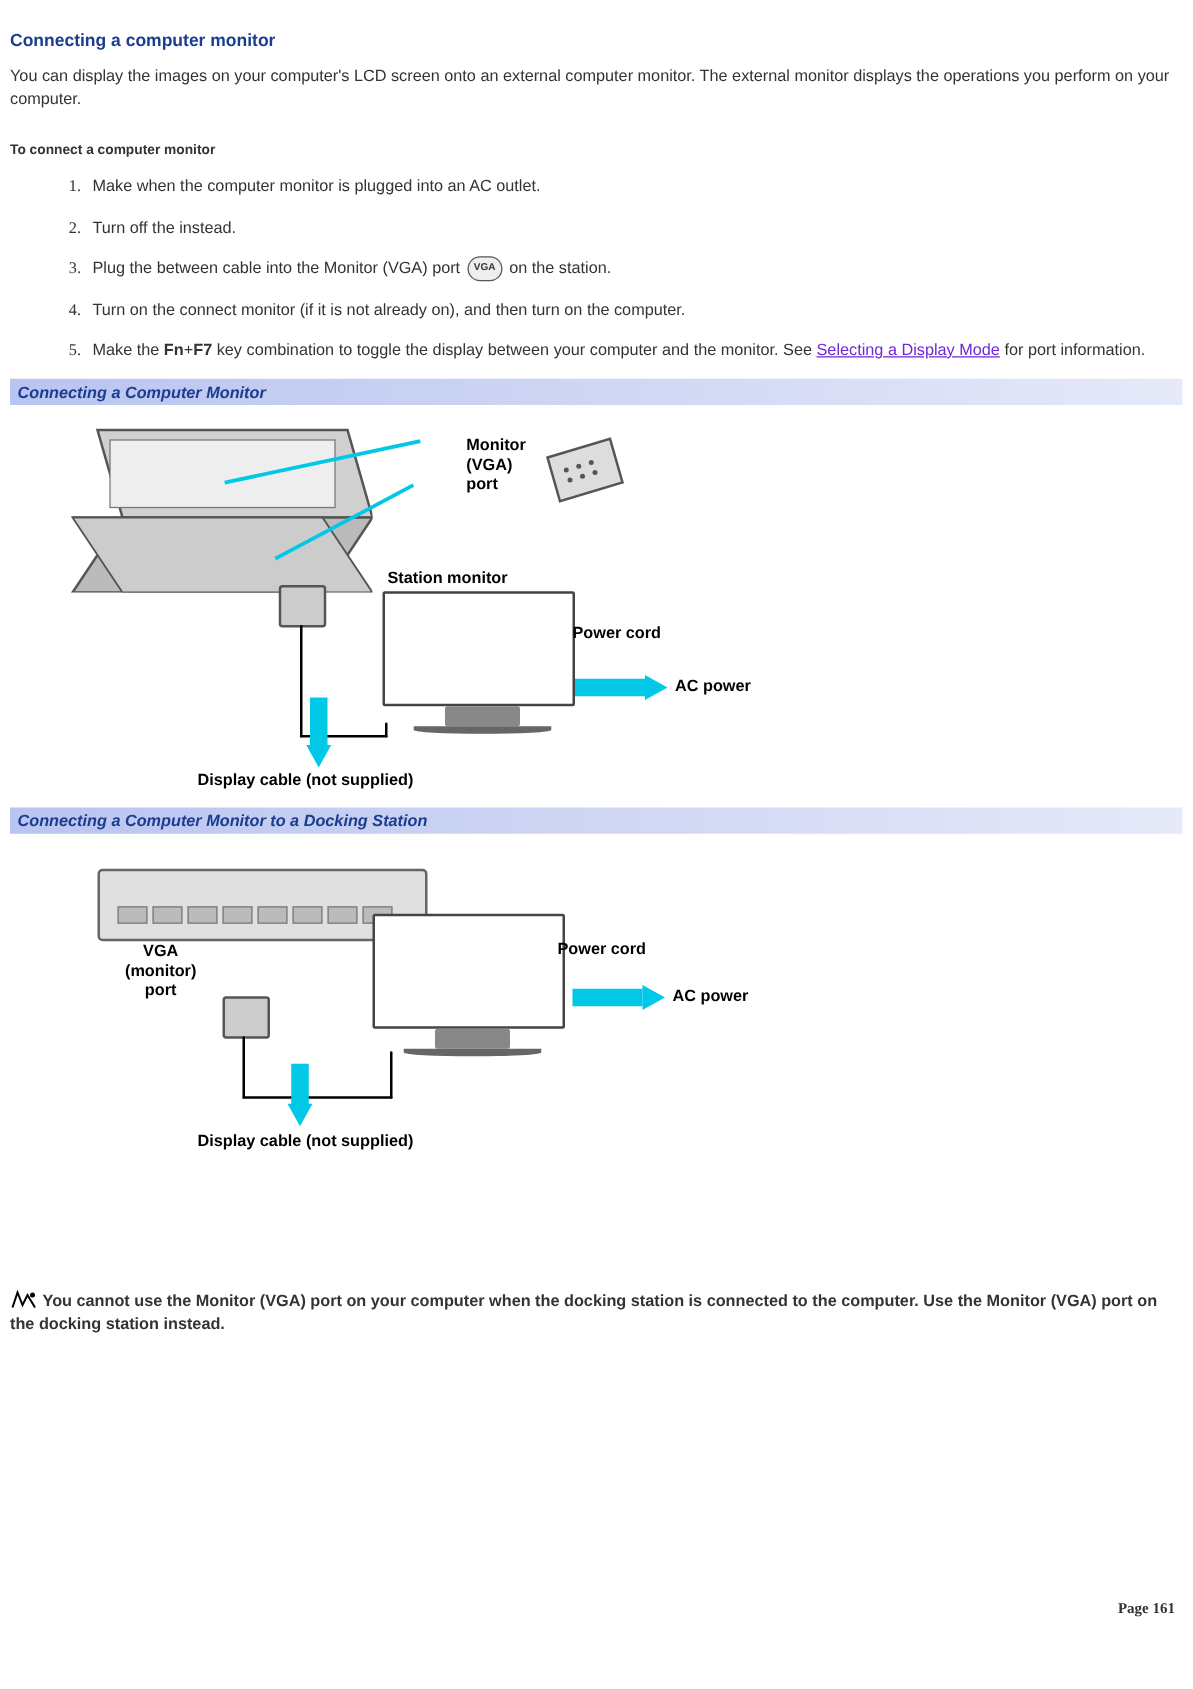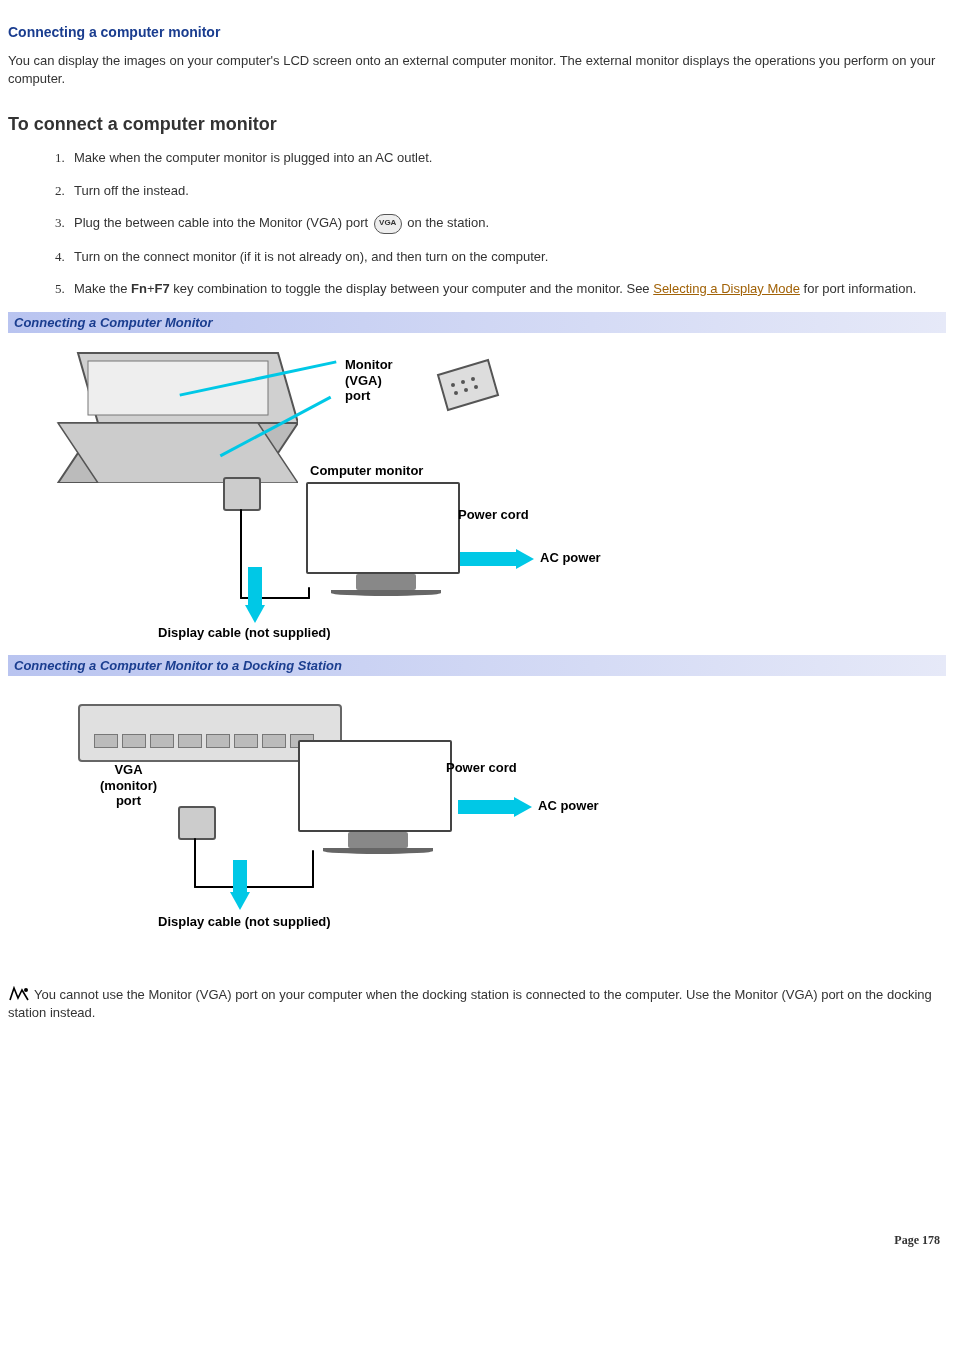--- a/index.html
+++ b/index.html
@@ -13,39 +13,39 @@
     background: #fff;
   }
   h2.section-title {
     color: #1a3d8f;
     font-size: 14px;
     font-weight: bold;
     margin: 16px 0 12px 0;
   }
   p { margin: 10px 0; line-height: 1.4; }
   h4.sub-title {
-    font-size: 18px;
+    font-size: 11px;
     font-weight: bold;
     margin: 26px 0 10px 0;
   }
   ol.steps {
     margin: 0 0 10px 0;
     padding-left: 60px;
   }
   ol.steps li {
     margin: 14px 0;
     padding-left: 6px;
     line-height: 1.4;
     font-family: Verdana, Geneva, sans-serif;
   }
   ol.steps li::marker {
     font-family: "Times New Roman", serif;
     font-size: 13px;
   }
-  a.doc-link { color: #a16207; }
+  a.doc-link { color: #6d28d9; }
   .vga-icon {
     display: inline-block;
     vertical-align: middle;
     width: 26px; height: 18px;
     border: 1.5px solid #555;
     border-radius: 10px;
     font-size: 8px;
     line-height: 16px;
     text-align: center;
     font-weight: bold;
@@ -191,42 +191,42 @@
 
   <svg class="laptop" viewBox="0 0 250 140">
     <polygon points="30,10 230,10 250,80 50,80" fill="#d0d0d0" stroke="#555" stroke-width="2"></polygon>
     <polygon points="10,80 210,80 250,80 50,80 10,140 210,140 250,80" fill="#bbb" stroke="#555" stroke-width="2"></polygon>
     <polygon points="10,80 210,80 250,140 50,140" fill="#ccc" stroke="#555" stroke-width="1.5"></polygon>
     <rect x="40" y="18" width="180" height="54" fill="#eee" stroke="#777"></rect>
   </svg>
 
   <div class="arrow-cyan" style="left:170px; top:40px; width:160px; height:3px; transform:rotate(-12deg);"></div>
   <div class="arrow-cyan" style="left:205px; top:88px; width:125px; height:3px; transform:rotate(-28deg);"></div>
-  <div class="fig-label" style="left:337px; top:20px; white-space:pre;">Monitor
+  <div class="fig-label" style="left:365px; top:20px; white-space:pre;">Monitor
 (VGA)
 port</div>
 
   <svg style="position:absolute; left:420px; top:18px;" width="80" height="60">
     <polygon points="10,20 60,5 70,40 20,55" fill="#ddd" stroke="#555" stroke-width="2"></polygon>
     <circle cx="25" cy="30" r="2" fill="#555"></circle>
       <circle cx="35" cy="27" r="2" fill="#555"></circle>
       <circle cx="45" cy="24" r="2" fill="#555"></circle>
     <circle cx="28" cy="38" r="2" fill="#555"></circle>
       <circle cx="38" cy="35" r="2" fill="#555"></circle>
       <circle cx="48" cy="32" r="2" fill="#555"></circle>
   </svg>
 
   <div class="vga-plug" style="left:215px; top:140px;"></div>
 
   <div class="monitor" style="left:298px; top:145px;">
     <div class="screen"></div>
     <div class="stand"></div>
     <div class="base"></div>
   </div>
-  <div class="fig-label" style="left:302px; top:126px;">Computer monitor</div>
+  <div class="fig-label" style="left:302px; top:126px;">Station monitor</div>
   <div class="fig-label" style="left:450px; top:170px;">Power cord</div>
 
   <div class="arrow-cyan" style="left:452px; top:215px; width:56px; height:14px;"></div>
   <div class="arrow-head-right" style="left:508px; top:212px;"></div>
   <div class="fig-label" style="left:532px; top:213px;">AC power</div>
 
   <div class="wire" style="left:232px; top:172px; width:2px; height:90px; border:none; background:#000;"></div>
   <div class="wire" style="left:232px; top:260px; width:70px; height:2px; border:none; background:#000;"></div>
   <div class="wire" style="left:300px; top:250px; width:2px; height:12px; border:none; background:#000;"></div>
 
@@ -268,22 +268,22 @@
 
   <div class="wire" style="left:186px; top:158px; width:2px; height:50px; border:none; background:#000;"></div>
   <div class="wire" style="left:186px; top:206px; width:120px; height:2px; border:none; background:#000;"></div>
   <div class="wire" style="left:304px; top:170px; width:2px; height:38px; border:none; background:#000;"></div>
 
   <div class="arrow-cyan" style="left:225px; top:180px; width:14px; height:34px;"></div>
   <div class="arrow-head-down" style="left:222px; top:212px;"></div>
   <div class="fig-label" style="left:150px; top:234px;">Display cable (not supplied)</div>
 </div>
 
-<p style="margin-top:36px;">
+<p style="margin-top:91px;font-weight:bold;">
   <span class="note-icon">
     <svg width="22" height="16" viewBox="0 0 22 16">
         <path d="M2 14 L6 2 L10 12 L14 4 L20 14" stroke="#000" stroke-width="1.6" fill="none"></path>
         <circle cx="18" cy="4" r="2" fill="#000"></circle>
       </svg>
   </span><span>You cannot use the Monitor (VGA) port on your computer when the docking station is connected to the computer. Use the Monitor (VGA) port on the docking station instead.</span>
 </p>
 
-<div class="page-footer">Page 178</div>
+<div class="page-footer">Page 161</div>
 
 </body></html>

